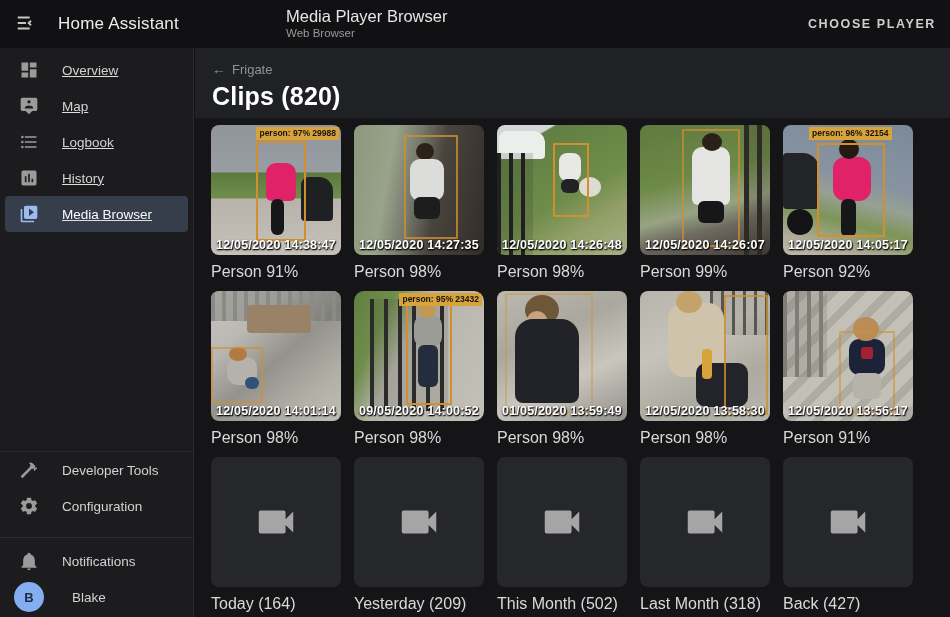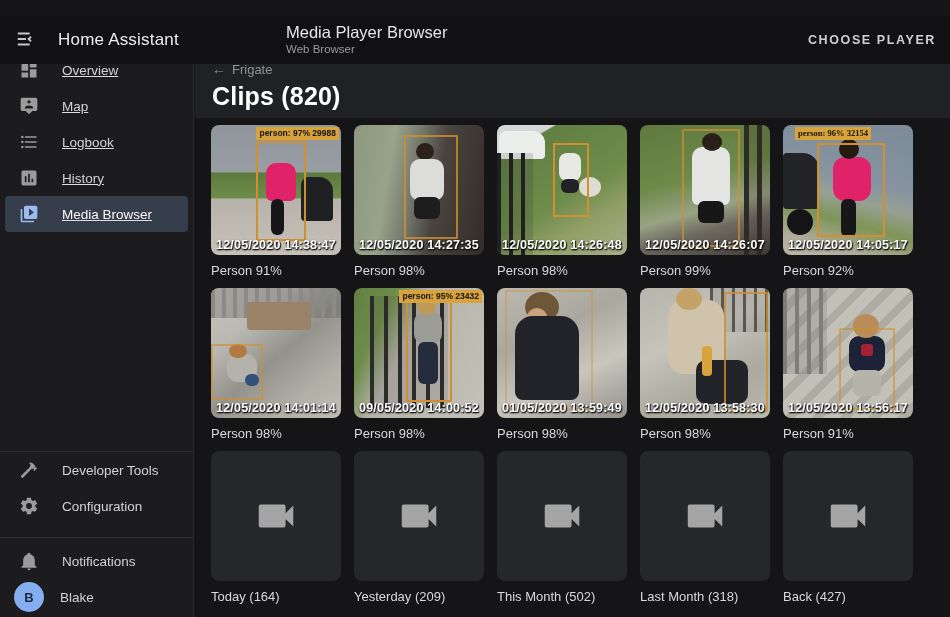--- a/index.html
+++ b/index.html
@@ -1,21 +1,21 @@
 <!DOCTYPE html>
 <html><head>
 <meta charset="utf-8">
 <style>
   * { margin:0; padding:0; box-sizing:border-box; }
   html,body { background:#000; }
   body { font-family:"Liberation Sans", sans-serif; }
   #app { position:relative; width:950px; height:617px; background:#151517; overflow:hidden; color:#ddd; }
 
   
-  .appbar { position:absolute; top:16px; left:0; width:950px; height:48px; background:#111113; display:flex; align-items:center; z-index:5; }
+  .appbar { position:absolute; top:0; left:0; width:950px; height:48px; background:#111113; display:flex; align-items:center; z-index:5; }
   .menu-btn { width:40px; height:40px; margin-left:6px; display:flex; align-items:center; justify-content:center; cursor:pointer; border:none; background:transparent; }
   .app-title { color:#ececec; font-size:17px; margin-left:12px; letter-spacing:.2px; }
   .page-head { position:absolute; left:258px; top:7px;margin-left:28px; }
   .page-head .t { color:#e6e6e6; font-size:16.5px; }
   .page-head .s { color:#9a9a9a; font-size:11.5px; margin-top:1px; }
   .choose-player { position:absolute; right:14px; top:0; height:48px; display:flex; align-items:center; background:transparent; border:none; color:#cfcfcf; font-size:12.5px; font-weight:600; letter-spacing:1.6px; cursor:pointer; font-family:"Liberation Sans",sans-serif; }
 
   
   .sidebar { position:absolute; top:48px; left:0; width:194px; height:569px; background:#1c1c1e; border-right:1px solid #2a2a2c; }
   .nav { padding-top:4px;text-decoration:underline; }
@@ -23,33 +23,33 @@
   .nav-item .ic { width:24px; height:24px; margin-left:12px; flex:0 0 24px; display:flex; align-items:center; justify-content:center; }
   .nav-item .ic svg { width:20px; height:20px; fill:#9b9b9b; }
   .nav-item .lbl { margin-left:21px; font-size:13.5px; color:#d2d2d2; font-weight:500; }
   .nav-item.selected { background:#363d4b; }
   .nav-item.selected .ic svg { fill:#9cbbf0; }
   .nav-item.selected .lbl { color:#fafafa; }
   .side-bottom { position:absolute; bottom:0; left:0; right:0; border-top:1px solid #29292b; padding-top:0; }
   .side-divider { height:1px; background:#2e2e30; margin:13px 0 5px 0; }
   .avatar { width:30px; height:30px; border-radius:50%; background:#84aef0; color:#1b2b45; font-size:13px; font-weight:700; display:flex; align-items:center; justify-content:center; margin-left:9px; flex:0 0 30px; }
   .nav-item.user { margin-bottom:2px; }
-  .nav-item.user .lbl { margin-left:16px; }
+  .nav-item.user .lbl { margin-left:28px; }
 
   
   .content { position:absolute; top:48px; left:195px; width:755px; height:569px; }
   .content-head { height:70px; background:#1f2125; padding:12px 17px 0 17px; }
   .crumb { display:inline-flex; align-items:center; color:#929292; font-size:13px; cursor:pointer; }
   .crumb .arr { margin-right:6px; font-size:14px; }
   .clips-title { color:#fff; font-size:25px; font-weight:700; margin-top:4px; letter-spacing:.2px; }
 
   .grid { padding:7px 17px 0 16px; display:grid; grid-template-columns:repeat(5,130px); gap:10px 13px; }
   .card { width:130px; cursor:pointer; }
   .thumb { position:relative; width:130px; height:130px; border-radius:8px; overflow:hidden; background:#333; }
-  .caption { margin-top:8px; color:#d9d9d9; font-size:13px; }
+  .caption { margin-top:8px; color:#d9d9d9; font-size:16px; }
   .blob { position:absolute; border-radius:6px; }
   .det-box { position:absolute; border:2px solid #d18f2e; border-radius:1px; }
   .det-chip { position:absolute; top:2px; right:2px; background:#d8a33a; color:#141414; font-size:8.5px; font-weight:700; padding:1px 3px; line-height:1.25; white-space:nowrap; }
   .det-chip:empty { display:none; }
   .ts { position:absolute; left:5px; bottom:3px; color:#fff; font-size:12.5px; font-weight:800; letter-spacing:.2px; white-space:nowrap; text-shadow:0 1px 2px rgba(0,0,0,.95), 1px 1px 1px rgba(0,0,0,.85); }
 
   
   .folder { width:130px; height:130px; border-radius:8px; background:#26272b; display:flex; align-items:center; justify-content:center; }
   .folder svg { width:46px; height:46px; fill:#a5a5a5; }
 
@@ -81,31 +81,31 @@
   .s4 .f4 { left:62px;top:8px;width:20px;height:18px;background:#2a2018;border-radius:50%; }
   .s4 .det-box { left:42px;top:4px;width:58px;height:118px;opacity:.7; }
 
   .s5 { background:linear-gradient(195deg,#7c8a98 0%,#8793a0 42%,#97a094 55%,#7e9557 70%,#b1ac9d 88%,#bcb7a8 100%); }
   .s5 .f1 { left:0;top:28px;width:36px;height:56px;background:#232427;border-radius:4px 16px 4px 4px; }
   .s5 .f2 { left:4px;top:84px;width:26px;height:26px;background:#141416;border-radius:50%; }
   .s5 .f3 { left:50px;top:32px;width:38px;height:44px;background:#e02369;border-radius:12px; }
   .s5 .f4 { left:58px;top:74px;width:15px;height:38px;background:#17171a; }
   .s5 .f5 { left:56px;top:14px;width:20px;height:20px;background:#231a12;border-radius:50%; }
   .s5 .det-box { left:34px;top:18px;width:68px;height:94px; }
-  .s5 .det-chip { right:auto; left:12px;font-family:Liberation Serif, serif; }
+  .s5 .det-chip { right:auto; left:26px; }
 
   .s6 { background:linear-gradient(140deg,#c6c4be 0%,#bab8b2 28%,#94928c 52%,#b2afa7 78%,#c0bdb5 100%); }
   .s6 .f1 { left:0;top:0;width:130px;height:30px;background:repeating-linear-gradient(90deg,#8a8a86 0 4px,rgba(70,70,66,.25) 4px 11px);border-radius:0; }
   .s6 .f2 { left:36px;top:14px;width:64px;height:28px;background:#9a8266;border-radius:4px; }
   .s6 .f3 { left:16px;top:66px;width:30px;height:28px;background:#b4b2aa;border-radius:10px; }
   .s6 .f4 { left:18px;top:56px;width:18px;height:14px;background:#b07a40;border-radius:50%; }
   .s6 .f5 { left:34px;top:86px;width:14px;height:12px;background:#31507a; }
   .s6 .det-box { left:0;top:56px;width:52px;height:56px;opacity:.65; }
 
-  .s7 { background:linear-gradient(115deg,#617f42 0%,#6e8c4a 22%,#b6b3ab 40%,#c4c1b9 100%); }
+  .s7 { background:linear-gradient(115deg,#617f42 0%,#6e8c4a 22%,#b6b3ab 40%,#c4c1b9 100%);border-radius:10px; }
   .s7 .f1 { left:16px;top:8px;width:78px;height:112px;background:repeating-linear-gradient(90deg,#2b2b29 0 4px,rgba(43,43,41,.12) 4px 14px);border-radius:0; }
   .s7 .f2 { left:60px;top:24px;width:28px;height:32px;background:#9c9c96;border-radius:10px; }
   .s7 .f3 { left:64px;top:54px;width:20px;height:42px;background:#252c3e; }
   .s7 .f4 { left:64px;top:12px;width:18px;height:15px;background:#c09a55;border-radius:50%; }
   .s7 .det-box { left:52px;top:10px;width:46px;height:104px; }
 
   .s8 { background:linear-gradient(155deg,#bcb9b1 0%,#aaa79f 35%,#c9c6be 65%,#93908a 100%); }
   .s8 .f1 { left:18px;top:28px;width:64px;height:84px;background:#222329;border-radius:18px 18px 8px 8px; }
   .s8 .f2 { left:28px;top:4px;width:34px;height:30px;background:#6e5639;border-radius:50%; }
   .s8 .f3 { left:30px;top:20px;width:20px;height:18px;background:#caa27e;border-radius:50%; }

